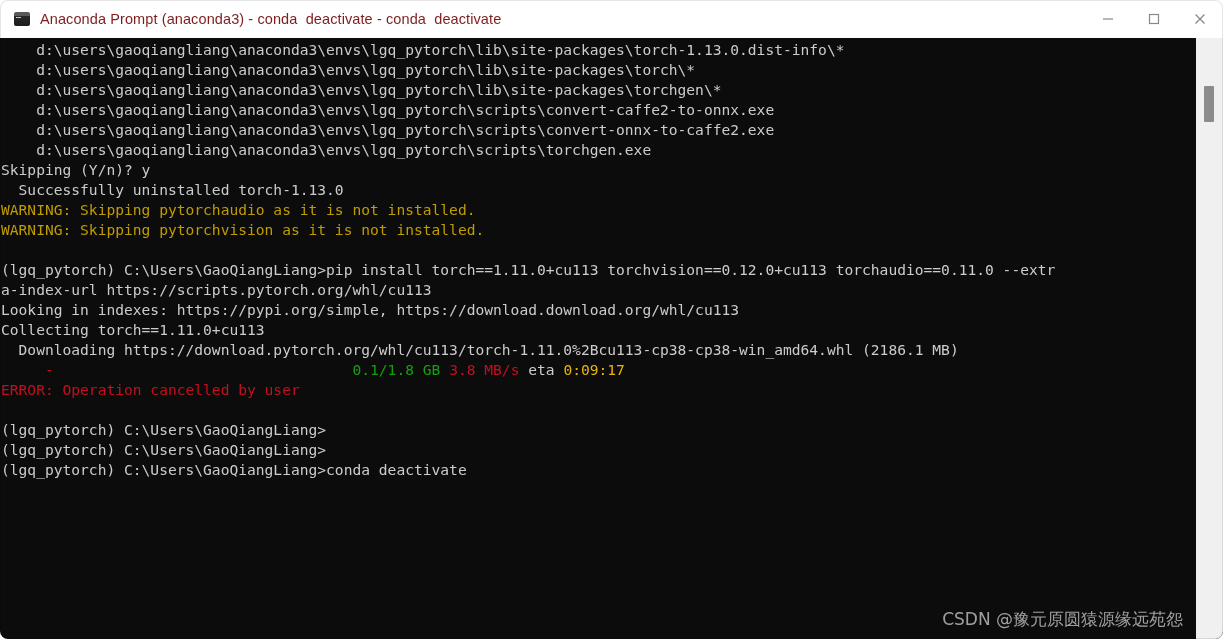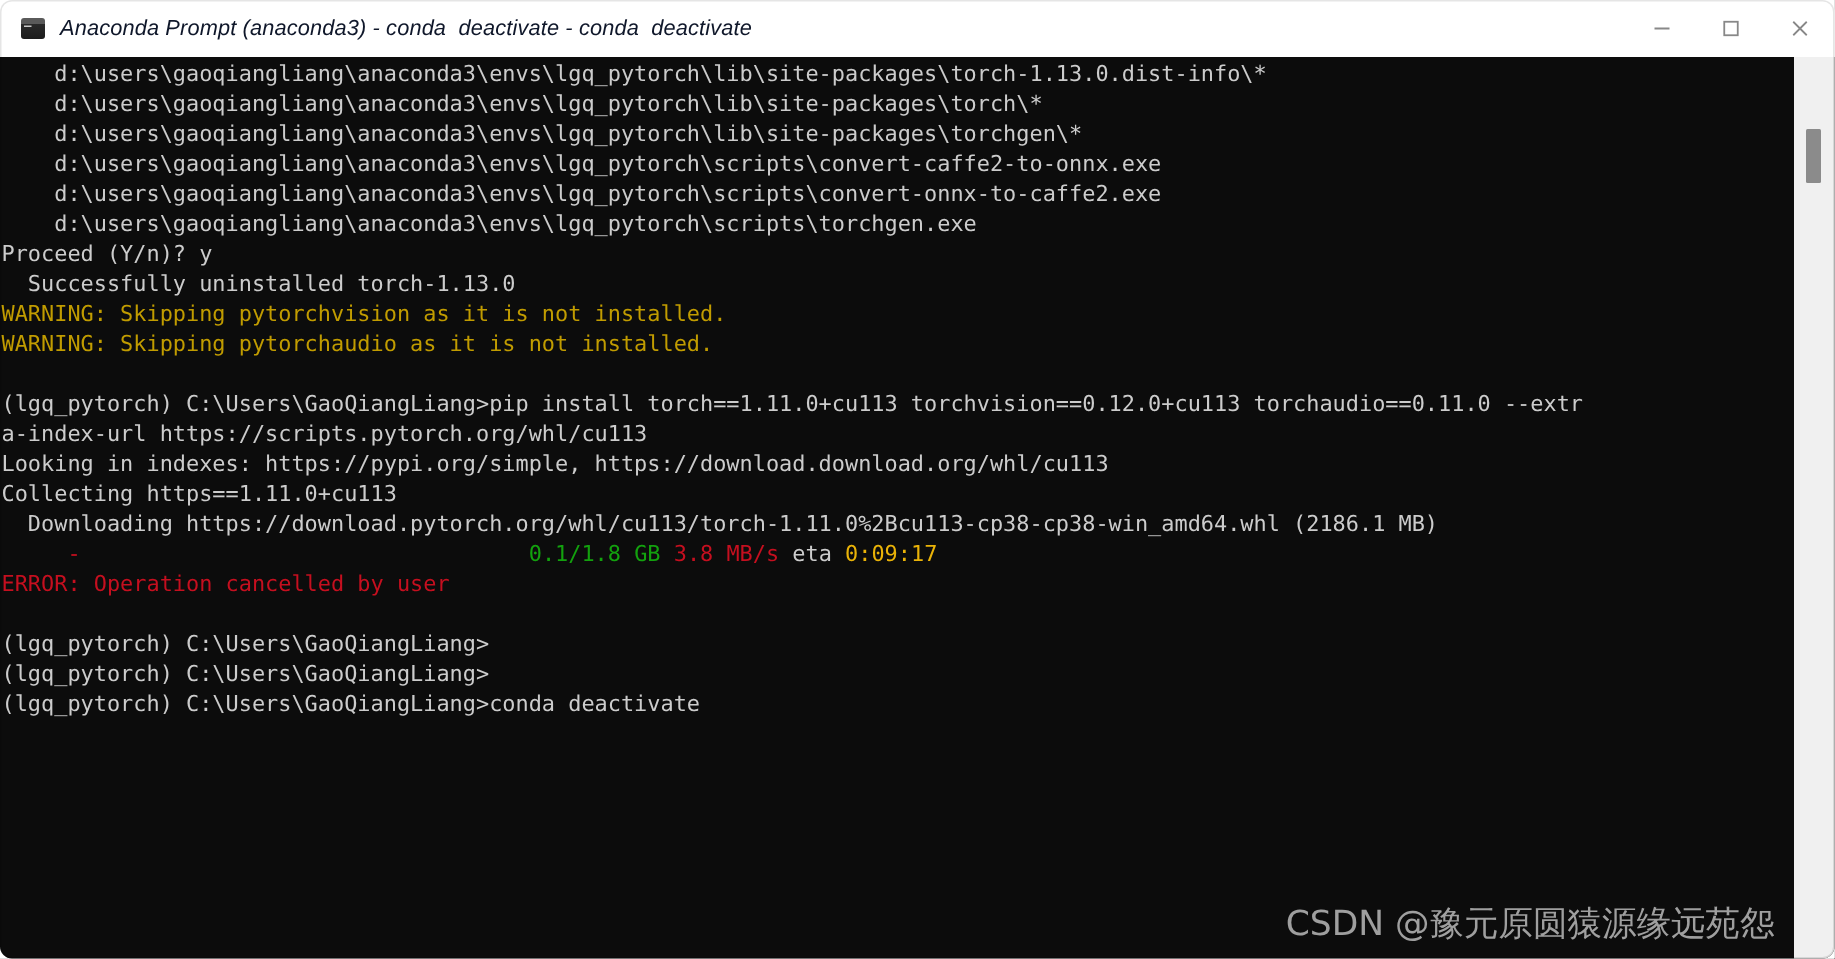--- a/index.html
+++ b/index.html
@@ -48,25 +48,24 @@
   }
   .title-icon::after {
     content: "";
     position: absolute;
     left: 2px; top: 5px;
     width: 5px; height: 1px;
     background: #c9c9c9;
   }
   .title-text {
     font-size: 14.5px;
-    color: #0f172a;
+    color: #7f1d1d;
     white-space: pre;
     letter-spacing: 0.1px;
     font-family: "Liberation Sans", sans-serif;
-    font-style: italic;
   }
   .winbtns {
     position: absolute;
     right: 0; top: 0;
     height: 38px;
     display: flex;
   }
   .winbtn {
     width: 46px;
     height: 38px;
@@ -133,21 +132,21 @@
     background: #8b8b8b;
     border-radius: 1px;
   }
 
   
   .watermark {
     position: absolute;
     right: 40px;
     bottom: 8px;
     font-family: "DejaVu Sans", "Liberation Sans", sans-serif;
-    font-size: 23px;
+    font-size: 17px;
     color: #b9b9b9;
     white-space: pre;
     opacity: 0.85;
   }
 
   
   .outline {
     position: absolute;
     left: 0; top: 0;
     width: 1223px; height: 639px;
@@ -186,29 +185,29 @@
   </div>
 
   <div class="terminal">
     <div class="term-inner" id="term-lines">
         <div class="line"><span class="c-white">    d:\users\gaoqiangliang\anaconda3\envs\lgq_pytorch\lib\site-packages\torch-1.13.0.dist-info\*</span></div>
         <div class="line"><span class="c-white">    d:\users\gaoqiangliang\anaconda3\envs\lgq_pytorch\lib\site-packages\torch\*</span></div>
         <div class="line"><span class="c-white">    d:\users\gaoqiangliang\anaconda3\envs\lgq_pytorch\lib\site-packages\torchgen\*</span></div>
         <div class="line"><span class="c-white">    d:\users\gaoqiangliang\anaconda3\envs\lgq_pytorch\scripts\convert-caffe2-to-onnx.exe</span></div>
         <div class="line"><span class="c-white">    d:\users\gaoqiangliang\anaconda3\envs\lgq_pytorch\scripts\convert-onnx-to-caffe2.exe</span></div>
         <div class="line"><span class="c-white">    d:\users\gaoqiangliang\anaconda3\envs\lgq_pytorch\scripts\torchgen.exe</span></div>
-        <div class="line"><span class="c-white">Proceed (Y/n)? y</span></div>
+        <div class="line"><span class="c-white">Skipping (Y/n)? y</span></div>
         <div class="line"><span class="c-white">  Successfully uninstalled torch-1.13.0</span></div>
+        <div class="line"><span class="c-yellow">WARNING: Skipping pytorchaudio as it is not installed.</span></div>
         <div class="line"><span class="c-yellow">WARNING: Skipping pytorchvision as it is not installed.</span></div>
-        <div class="line"><span class="c-yellow">WARNING: Skipping pytorchaudio as it is not installed.</span></div>
         <div class="line blank"> </div>
         <div class="line"><span class="c-white">(lgq_pytorch) C:\Users\GaoQiangLiang&gt;pip install torch==1.11.0+cu113 torchvision==0.12.0+cu113 torchaudio==0.11.0 --extr</span></div>
         <div class="line"><span class="c-white">a-index-url https://scripts.pytorch.org/whl/cu113</span></div>
         <div class="line"><span class="c-white">Looking in indexes: https://pypi.org/simple, https://download.download.org/whl/cu113</span></div>
-        <div class="line"><span class="c-white">Collecting https==1.11.0+cu113</span></div>
+        <div class="line"><span class="c-white">Collecting torch==1.11.0+cu113</span></div>
         <div class="line"><span class="c-white">  Downloading https://download.pytorch.org/whl/cu113/torch-1.11.0%2Bcu113-cp38-cp38-win_amd64.whl (2186.1 MB)</span></div>
         <div class="line"><span class="c-white">     </span><span class="c-red">-</span><span class="c-white">                                  </span><span class="c-green">0.1/1.8 GB</span><span class="c-white"> </span><span class="c-red">3.8 MB/s</span><span class="c-white"> eta </span><span class="c-blue">0:09:17</span></div>
         <div class="line"><span class="c-red">ERROR: Operation cancelled by user</span></div>
         <div class="line blank"> </div>
         <div class="line"><span class="c-white">(lgq_pytorch) C:\Users\GaoQiangLiang&gt;</span></div>
         <div class="line"><span class="c-white">(lgq_pytorch) C:\Users\GaoQiangLiang&gt;</span></div>
         <div class="line"><span class="c-white">(lgq_pytorch) C:\Users\GaoQiangLiang&gt;conda deactivate</span></div>
         <div class="line blank"> </div>
       </div>
     <div class="watermark">CSDN @豫元原圆猿源缘远苑怨</div>

